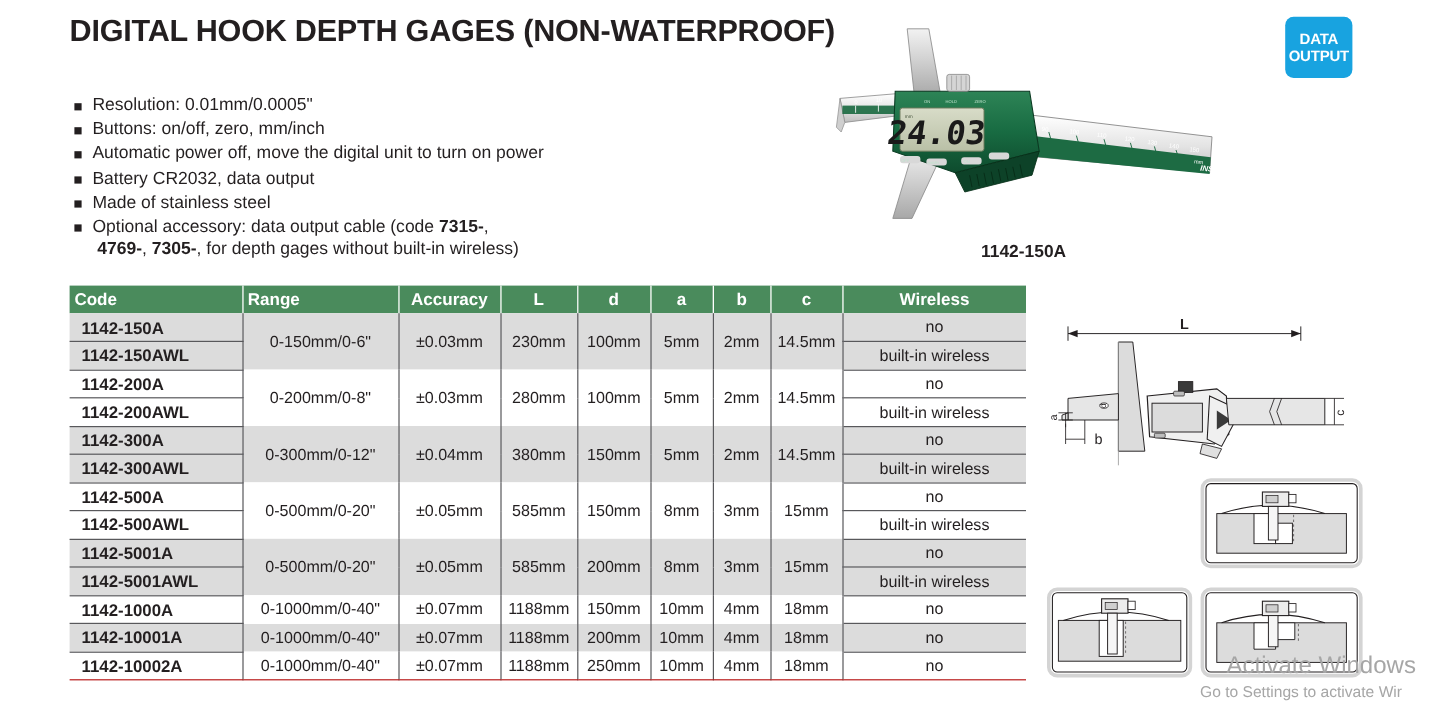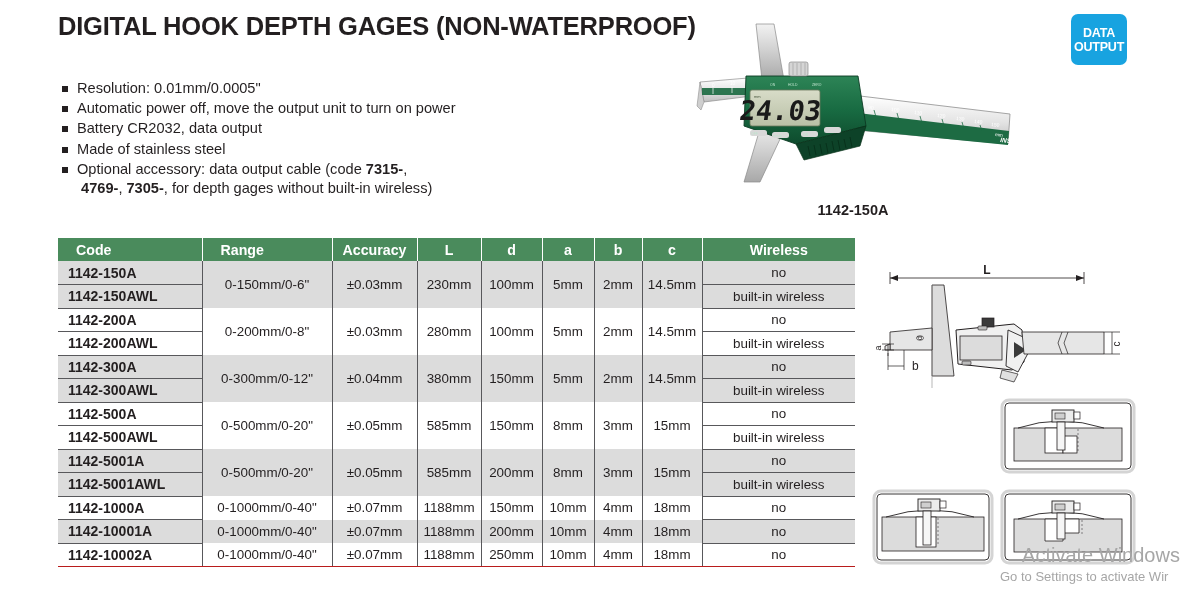--- a/index.html
+++ b/index.html
@@ -57,21 +57,21 @@
     border-collapse: collapse;
     font-size: 13.4px; color: #231f20;
   }
   .spec-table th {
     background: #4a8b5c; color: #ffffff;
     font-weight: bold; font-size: 14.2px;
     height: 23px; padding: 0 6px;
     border-right: 1px solid #ffffff;
     text-align: center;
   }
-  .spec-table th.left { text-align: left; padding-left: 18px; }
+  .spec-table th.left { text-align: left; padding-left: 4px; }
   .spec-table th:last-child { border-right: none; }
   .spec-table td {
     height: 23.5px; padding: 0 5px; text-align: center;
     border-right: 1px solid #58585b;
     vertical-align: middle;
   }
   .spec-table td.code {
     text-align: left; padding-left: 10px;
     font-weight: bold; font-size: 14px;
     border-bottom: 1px solid #58585b;
@@ -112,21 +112,25 @@
     <span>OUTPUT</span>
   </div>
 
   <div class="features">
     <div class="feat-row">
       <div class="bullet"></div>
       <div class="feat-text">Resolution: 0.01mm/0.0005"</div>
     </div>
     <div class="feat-row">
       <div class="bullet"></div>
-      <div class="feat-text">Automatic power off, move the output unit to turn on power</div>
+      <div class="feat-text">Buttons: on/off, zero, mm/inch</div>
+    </div>
+    <div class="feat-row">
+      <div class="bullet"></div>
+      <div class="feat-text">Automatic power off, move the digital unit to turn on power</div>
     </div>
     <div class="feat-row">
       <div class="bullet"></div>
       <div class="feat-text">Battery CR2032, data output</div>
     </div>
     <div class="feat-row">
       <div class="bullet"></div>
       <div class="feat-text">Made of stainless steel</div>
     </div>
     <div class="feat-row">

